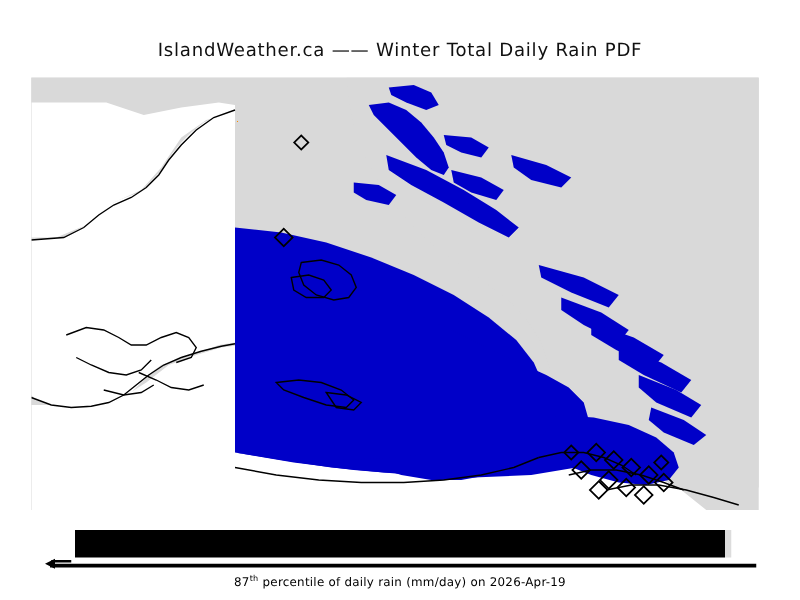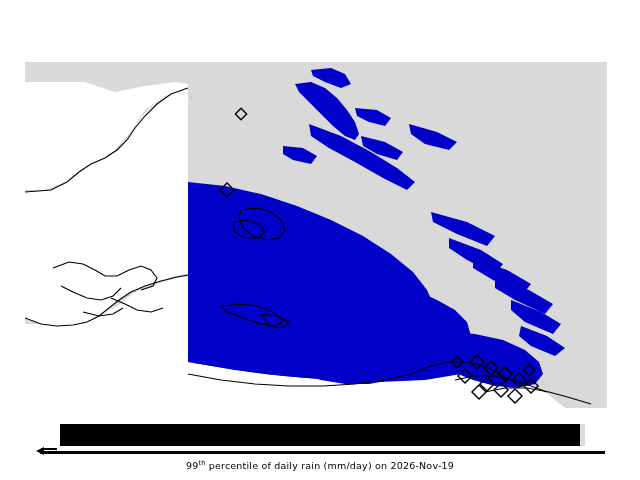--- a/index.html
+++ b/index.html
@@ -80,20 +80,21 @@
     color:#000000;
     white-space:nowrap;
   }
   .caption sup{font-size:6.5px;vertical-align:super;text-align:right;}
 </style>
 </head>
 <body>
 
 <div id="page">
 
+  <div class="title">IslandWeather.ca —— Winter Total Daily Rain PDF</div>
 
   <div class="map-panel">
     <svg class="map-svg" viewBox="0 0 582 346" preserveAspectRatio="none">
       <defs>
 
         <radialGradient id="hotspot" cx="0.0" cy="0.0" r="1">
           <stop offset="0.00" stop-color="#c80000"></stop>
           <stop offset="0.06" stop-color="#ff3000"></stop>
           <stop offset="0.12" stop-color="#ff8c00"></stop>
           <stop offset="0.19" stop-color="#ffe000"></stop>
@@ -334,16 +335,16 @@
 
   <div class="cbar-wrap">
     <div class="cbar"></div>
     <div class="cbar-endcap"></div>
   </div>
   <div class="cbar-axis"></div>
   <div class="cbar-axis-arrow"></div>
   <div class="cbar-axis-tail"></div>
 
   <div class="caption">
-    <span>99</span><sup>th</sup><span> percentile of daily rain (mm/day) on 2026-Nov-19</span>
+    <span>87</span><sup>th</sup><span> percentile of daily rain (mm/day) on 2026-Apr-19</span>
   </div>
 
 </div>
 
 </body></html>

